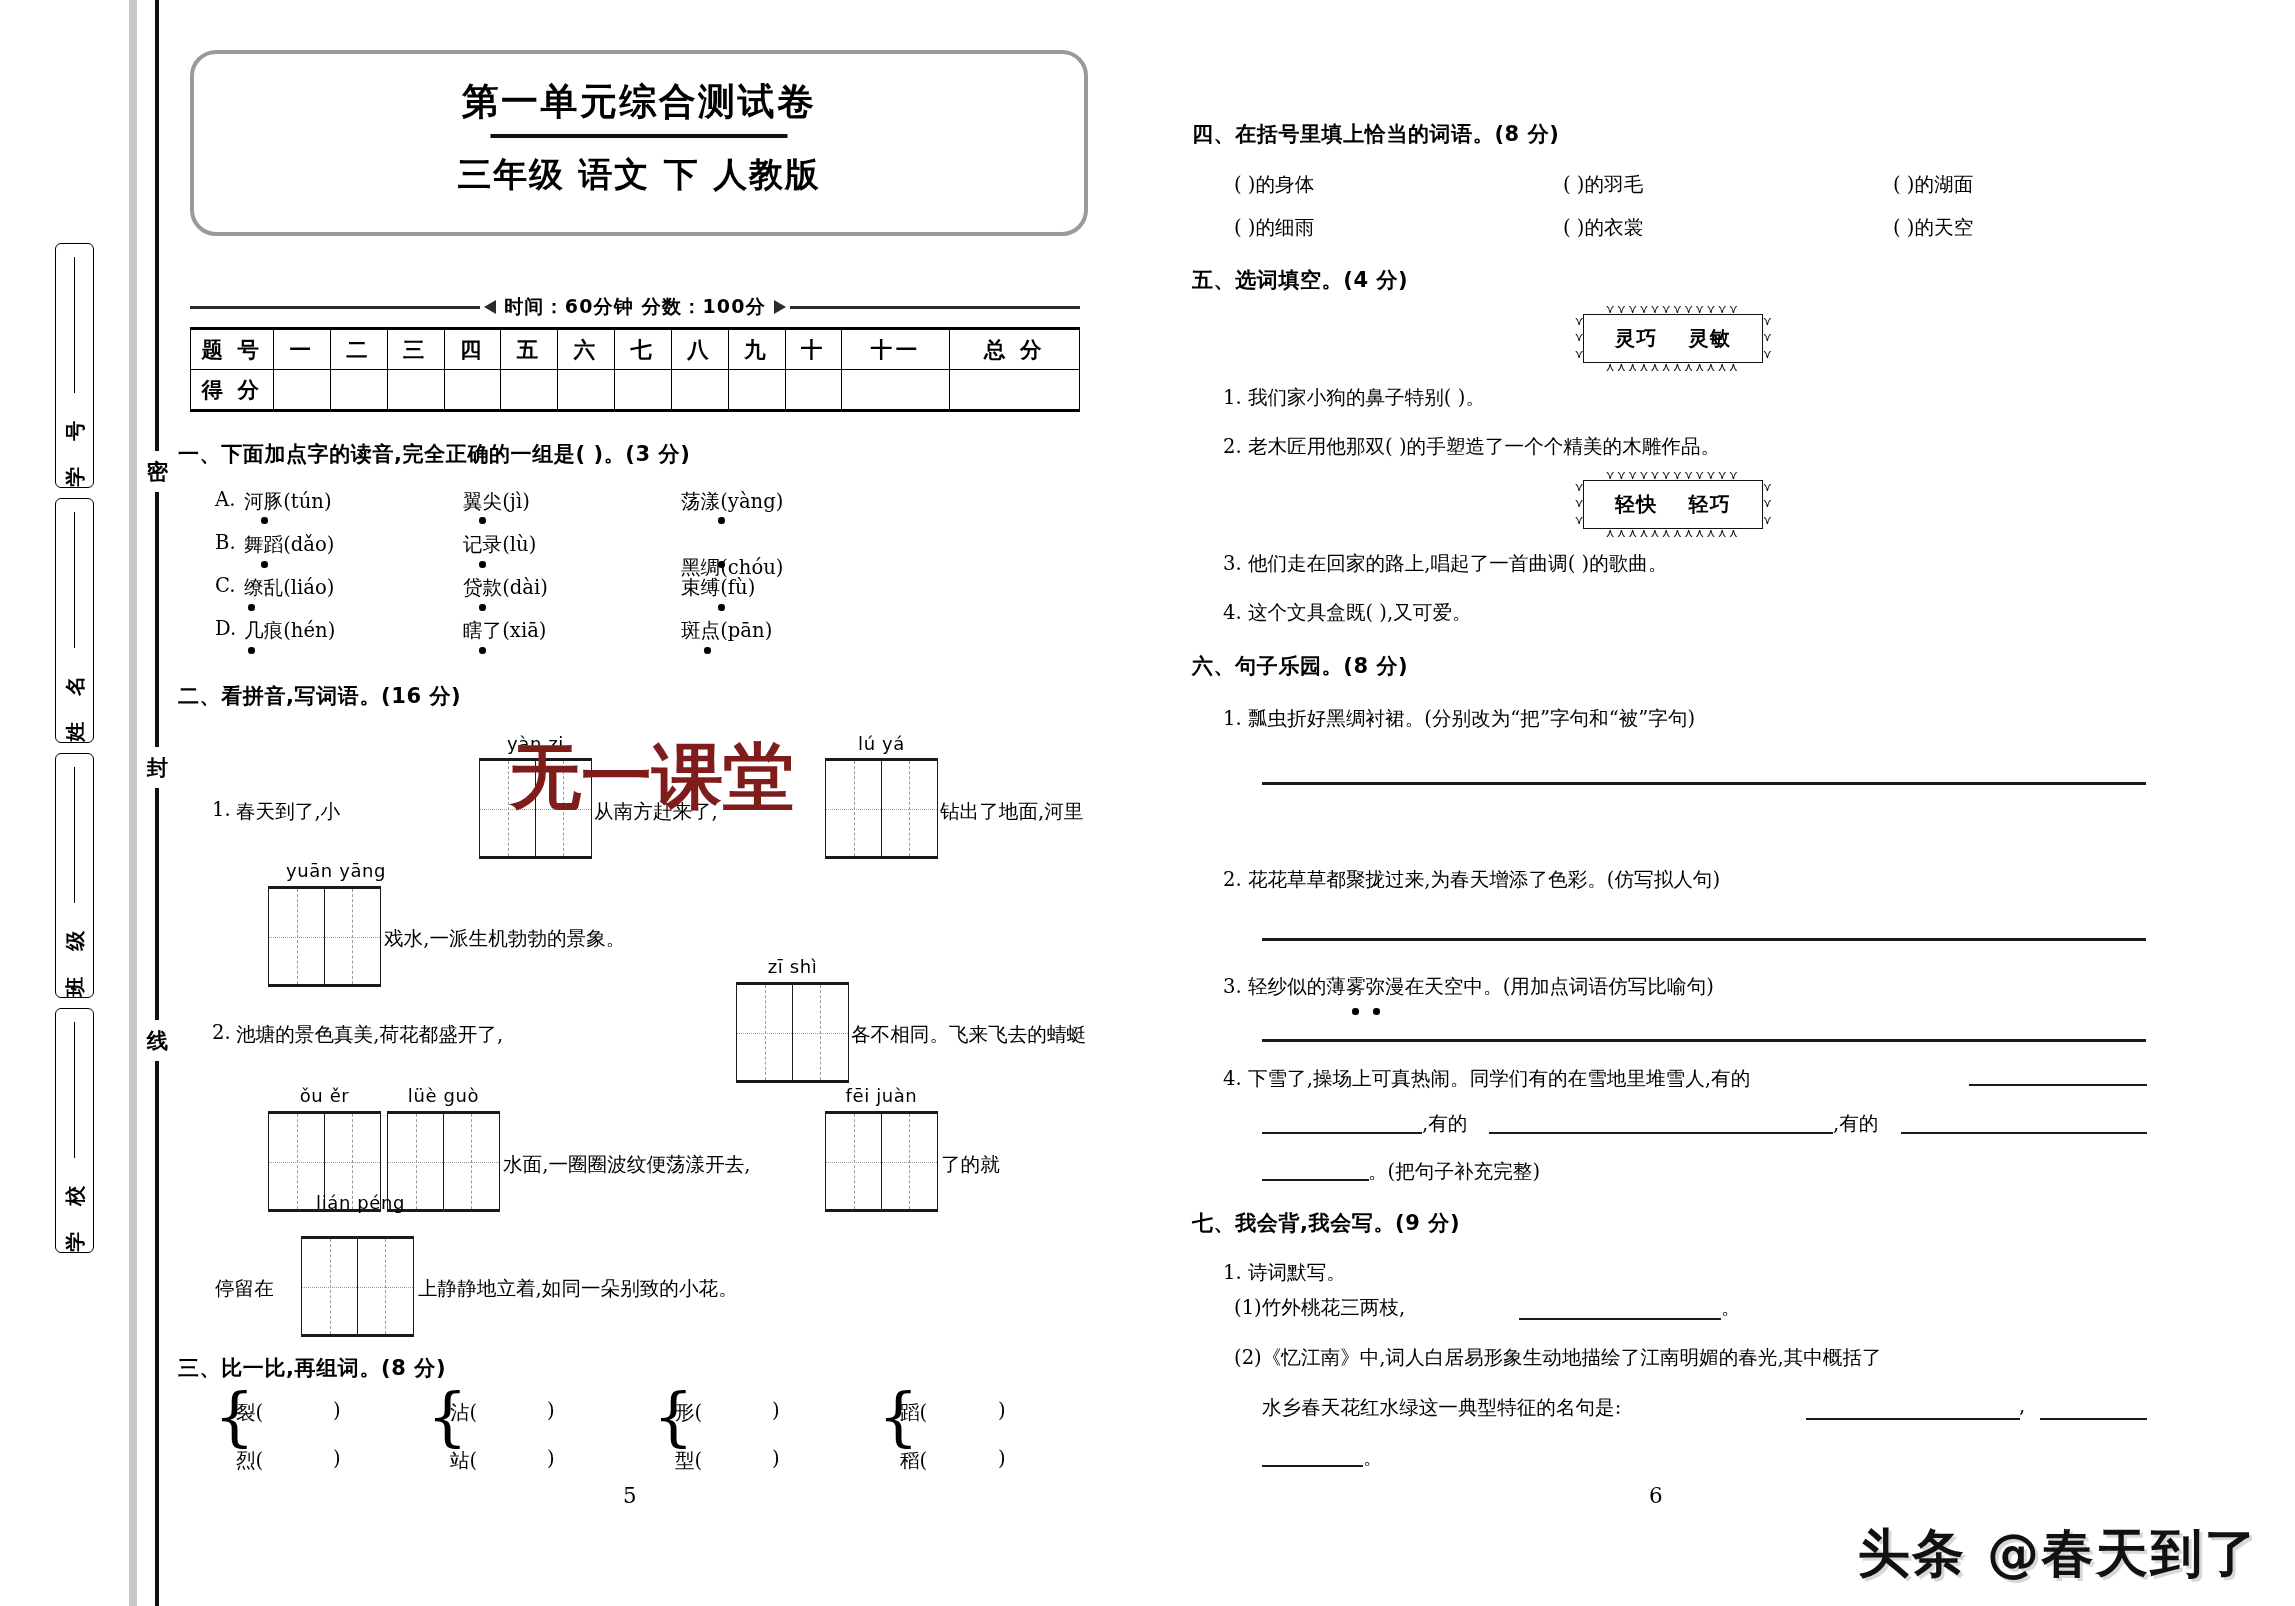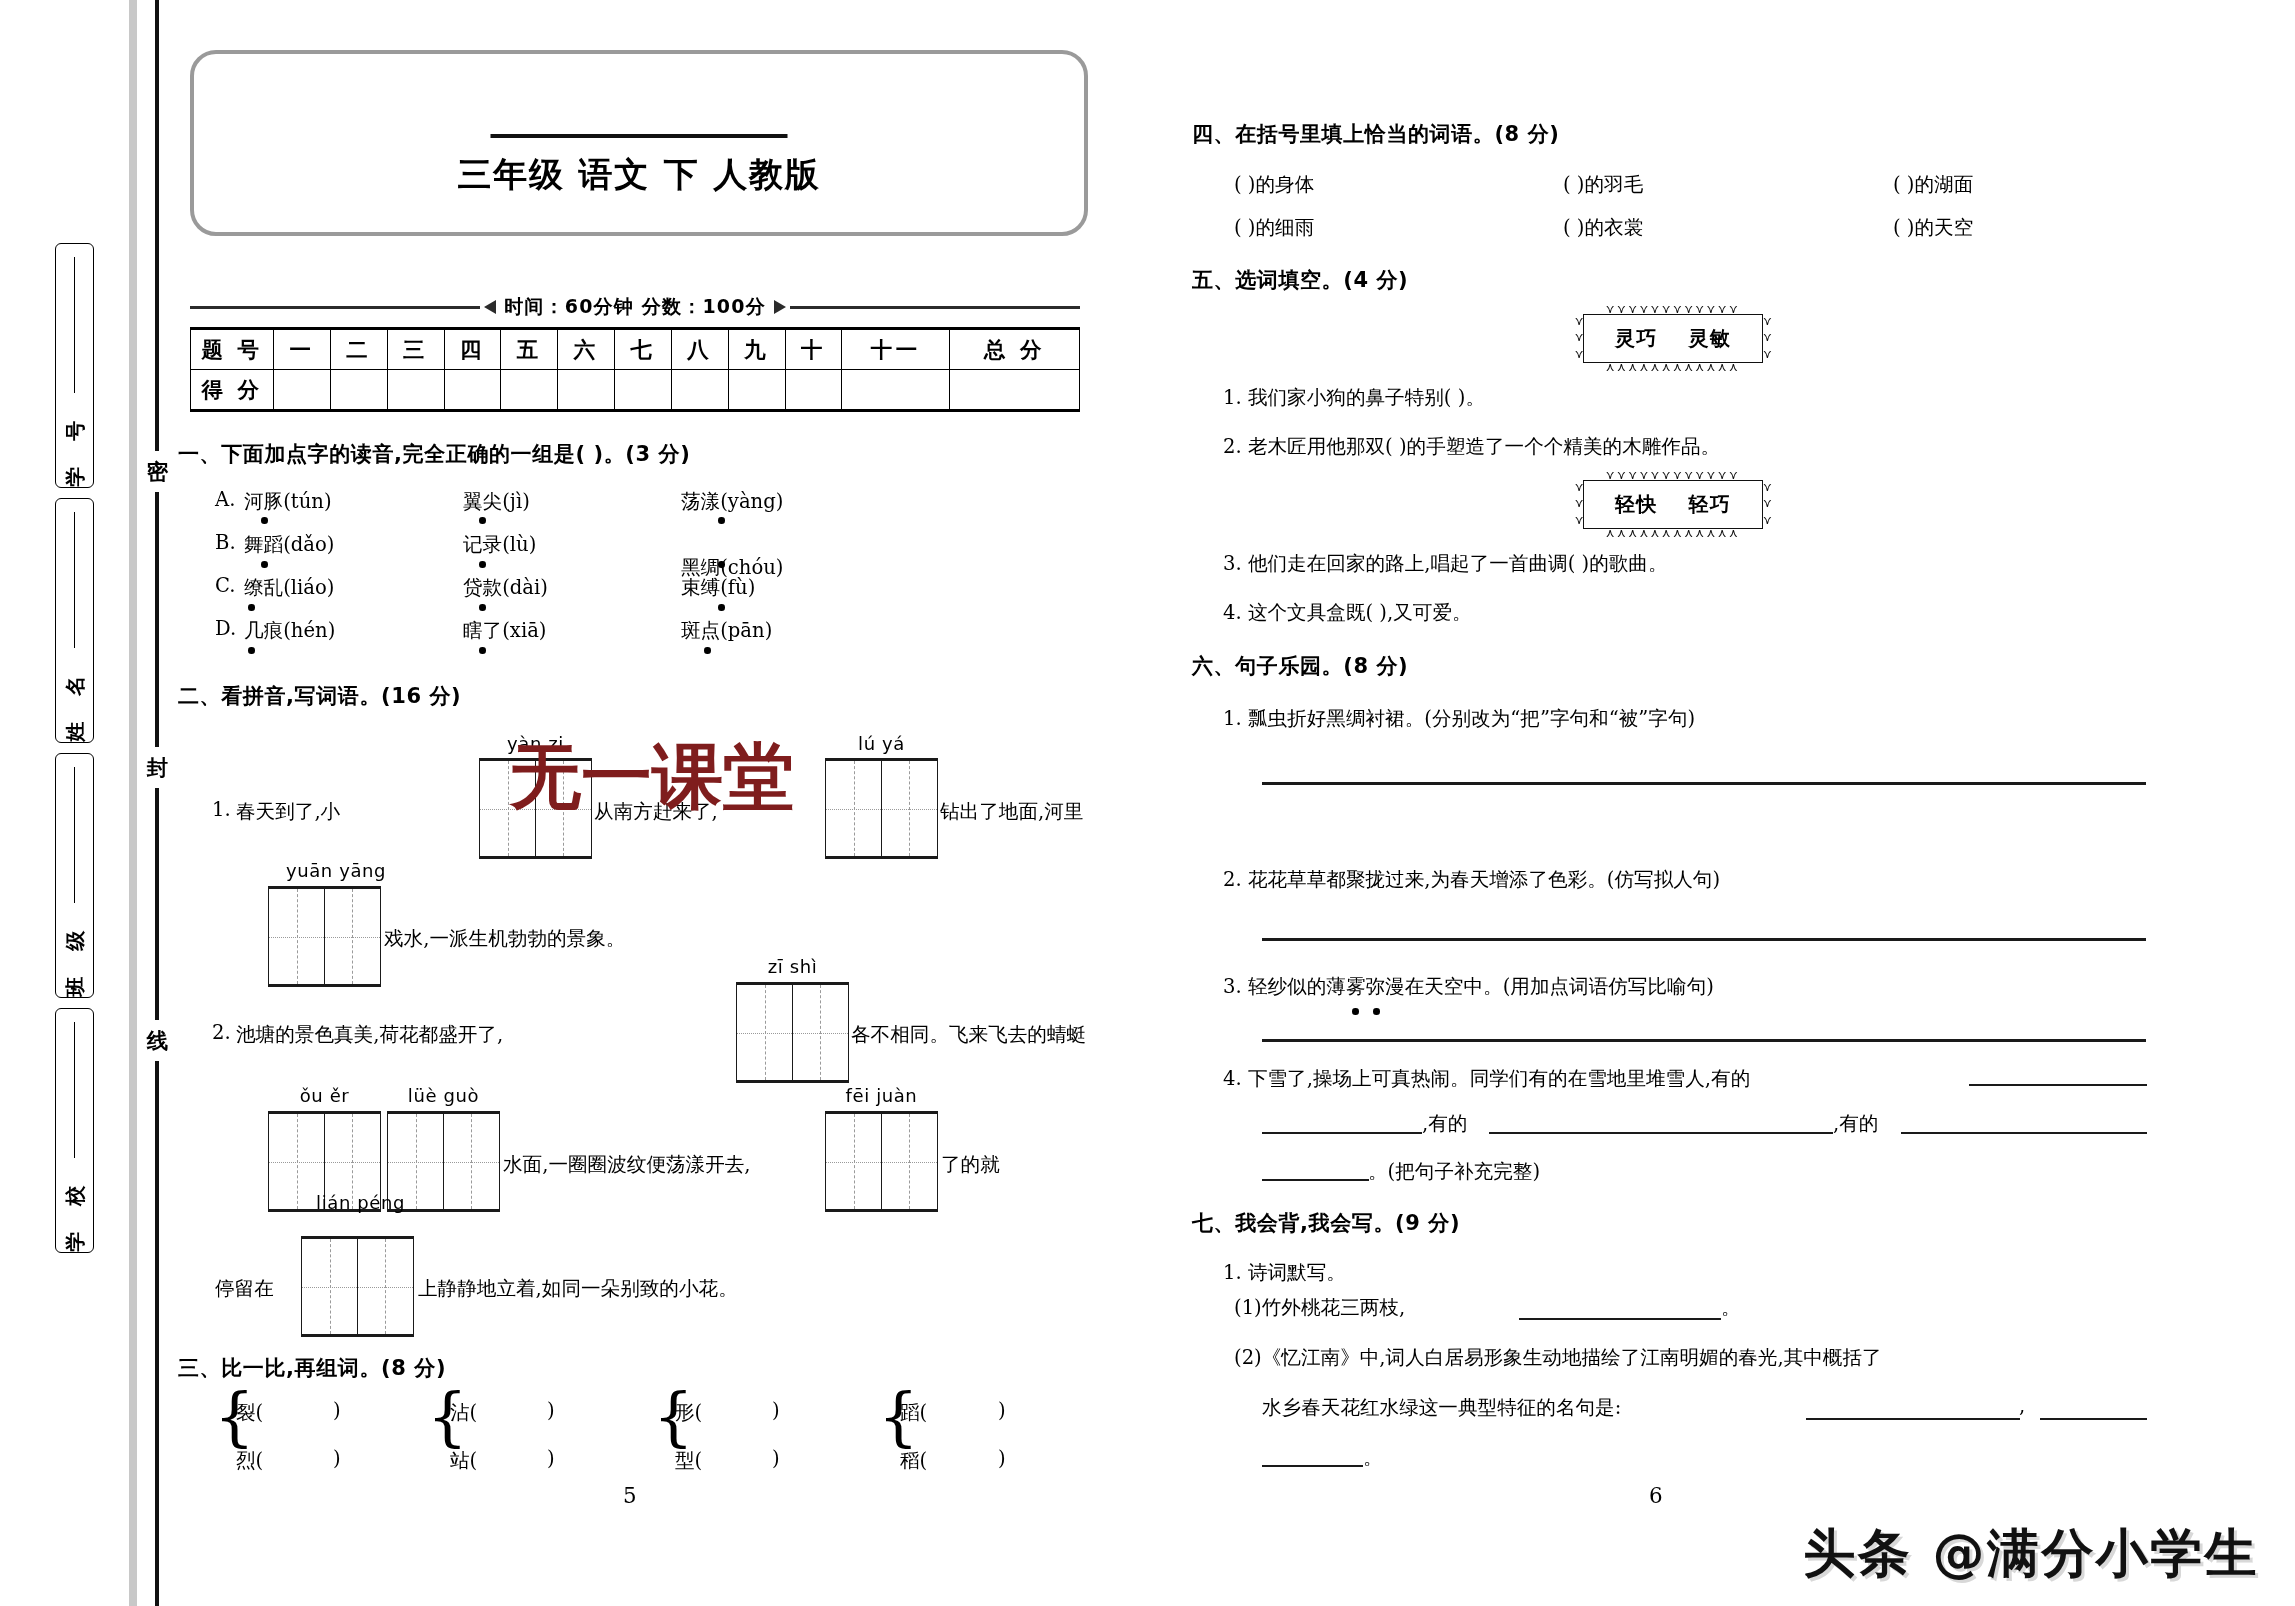--- a/index.html
+++ b/index.html
@@ -128,20 +128,21 @@
     </div>
     <div class="id-box" style="left:55px;top:1008px;height:243px;">
       <div class="vrule" style="top:13px;height:136px;"></div>
       <div class="vtxt" style="margin-top:83px;">学 校</div>
     </div>
   </div>
 
   <div class="col colL">
 
     <div class="title-card">
+      <div class="title-main">第一单元综合测试卷</div>
       <div class="title-rule"></div>
       <div class="title-sub">三年级 语文  下  人教版</div>
     </div>
 
     <div class="meta-row">
       <div class="ln"></div>
       <div class="tri l"></div>
       <div class="mt">时间：60分钟  分数：100分</div>
       <div class="tri r"></div>
       <div class="ln"></div>
@@ -377,15 +378,15 @@
     <div class="ln-txt" style="left:70px;top:1394px;">水乡春天花红水绿这一典型特征的名句是:</div>
     <div class="rule thin" style="left:614px;top:1418px;width:214px;"></div>
     <div class="ln-txt" style="left:827px;top:1394px;">,</div>
     <div class="rule thin" style="left:848px;top:1418px;width:107px;"></div>
     <div class="rule thin" style="left:70px;top:1465px;width:101px;"></div>
     <div class="ln-txt" style="left:171px;top:1444px;">。</div>
 
     <div class="pageno" style="left:457px;top:1483px;">6</div>
   </div>
 
-  <div class="watermark">头条 @满分小学生</div>
+  <div class="watermark">头条 @春天到了</div>
 </div>
 
 
 </body></html>

